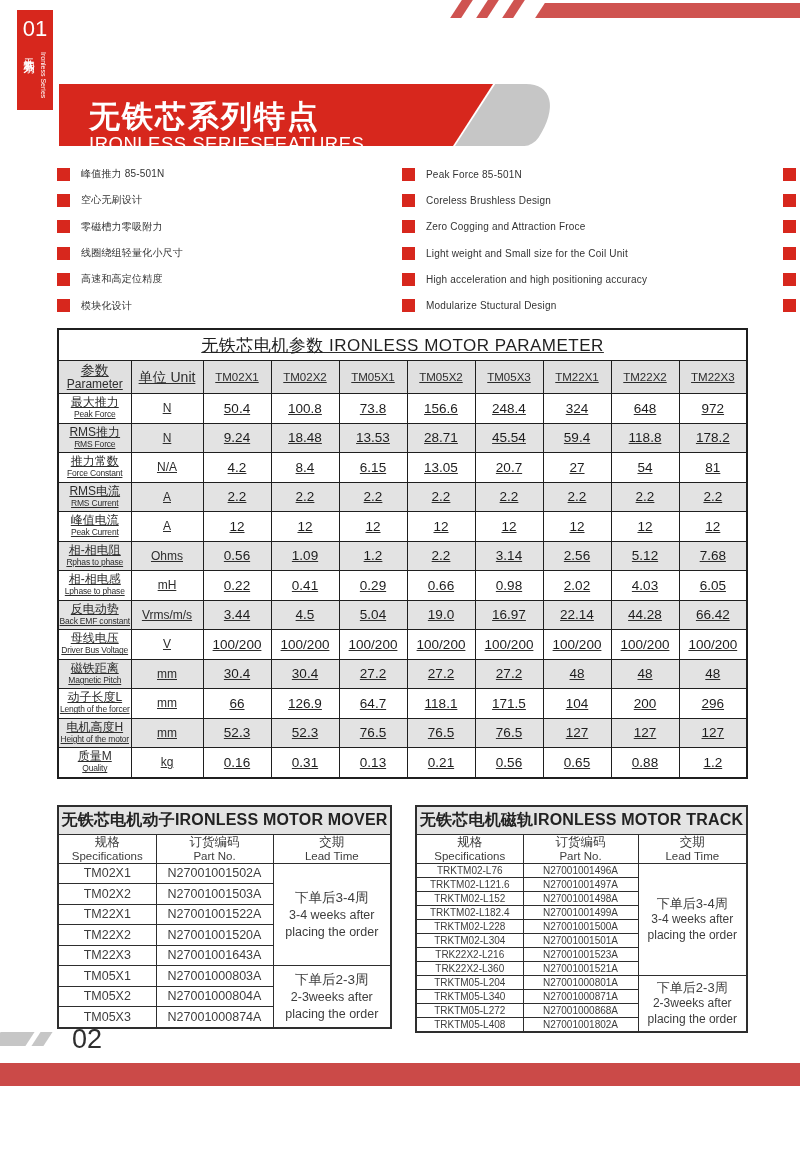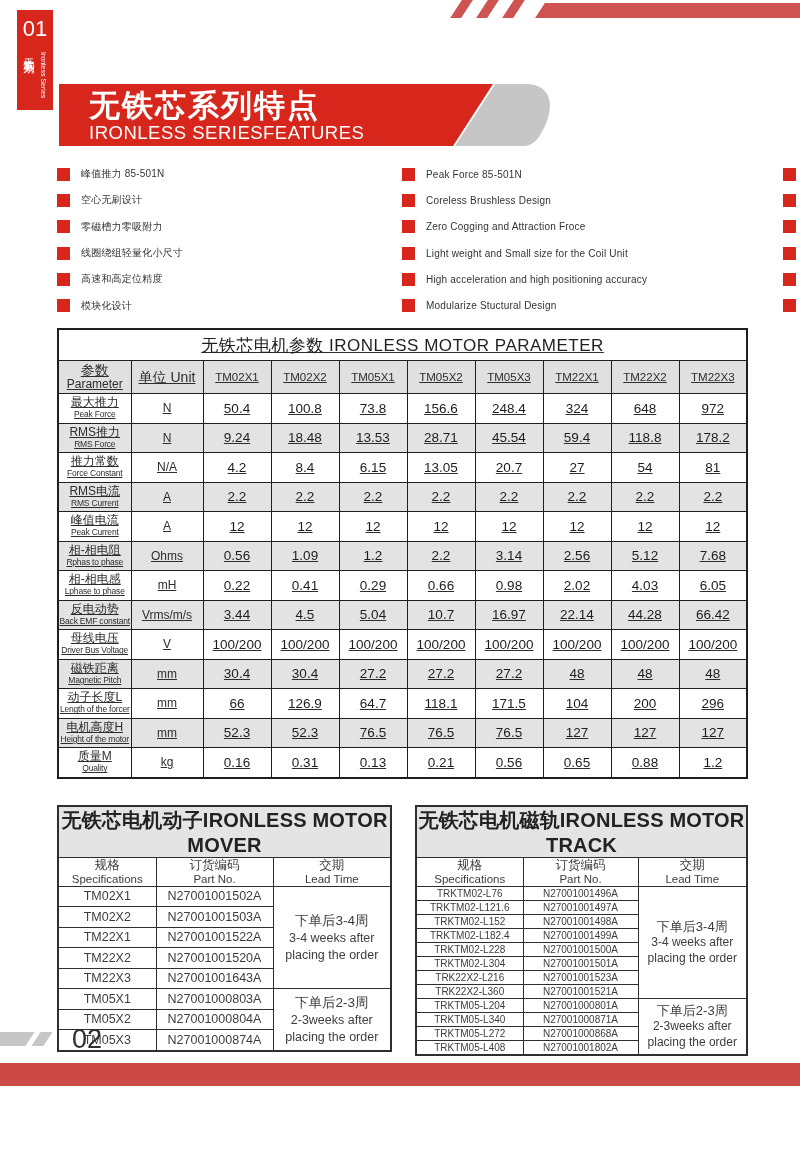--- a/index.html
+++ b/index.html
@@ -17,21 +17,21 @@
   .tab-en{position:absolute;left:23px;top:42px;writing-mode:vertical-rl;color:#fff;font-size:7px;line-height:1;}
 
   
   .slash{position:absolute;top:0;width:11px;height:18px;background:var(--muted_red);transform:skewX(-33deg);}
   .topbar{position:absolute;top:3px;left:540px;width:270px;height:15px;background:var(--muted_red);transform:skewX(-33deg);}
 
   
   .banner-gray{position:absolute;left:455px;top:84px;width:78px;height:62px;background:var(--gray_deco);
                transform:skewX(-33deg);transform-origin:0 100%;border-top-right-radius:55px 62px;border-bottom-right-radius:10px;}
   .banner-red{position:absolute;left:59px;top:84px;width:434px;height:62px;background:var(--red);
-              clip-path:polygon(0 0,100% 0,calc(100% - 40px) 100%,0 100%);box-sizing:border-box;padding:4px 0 0 30px;}
+              clip-path:polygon(0 0,100% 0,calc(100% - 40px) 100%,0 100%);box-sizing:border-box;padding:15px 0 0 30px;}
   .banner-zh{color:#fff;font-size:31px;font-weight:bold;line-height:1.15;letter-spacing:2px;}
   .banner-en{color:#fff;font-size:18.5px;line-height:1;letter-spacing:0.5px;}
 
   
   .features{position:absolute;top:161px;}
   .features-zh{left:57px;}
   .features-en{left:402px;}
   .edge-squares{left:783px;}
   .feature-row{height:26.3px;display:flex;align-items:center;}
   .bullet-sq{width:13px;height:13px;background:var(--red);flex:0 0 13px;margin-right:11px;}
@@ -51,21 +51,21 @@
   .param-table tbody tr:nth-child(even){background:var(--row_gray);}
   .param-table tbody tr:nth-child(14){background:#fff;}
   .lz{font-size:12px;line-height:1.15;}
   .le{font-size:8.5px;line-height:1.15;letter-spacing:-0.2px;white-space:nowrap;overflow:hidden;}
   .unit-cell{font-size:12px;}
   .val-cell{font-size:13.5px;color:#1d1d1d;}
 
   
   .order-table{position:absolute;border-collapse:collapse;table-layout:fixed;border:2px solid #2e2e2e;color:#3d3d3d;}
   .order-table th,.order-table td{border:1px solid #2e2e2e;padding:0;text-align:center;vertical-align:middle;font-weight:normal;}
-  .order-title th{background:#e4e4e4;font-weight:bold;font-size:20px;color:#222;height:27px;letter-spacing:0.2px;}
+  .order-title th{background:#e4e4e4;font-weight:bold;font-size:16px;color:#222;height:27px;letter-spacing:0.2px;}
   .order-hdr th{height:27px;background:#fff;}
   .ohz{font-size:12.5px;line-height:1.2;}
   .ohe{font-size:11.5px;line-height:1.1;}
   #mover-table{left:57px;top:805px;width:333px;}
   #track-table{left:415px;top:805px;width:331px;}
   #mover-table tbody td{height:19.5px;font-size:12.5px;}
   #track-table tbody td{height:13px;font-size:10px;margin-left:43px;}
   .lead-cell{background:#fff;}
   .lead-zh{font-size:13.5px;line-height:1.35;color:#3d3d3d;}
   .lead-en{font-size:12.5px;line-height:1.3;color:#3d3d3d;}
@@ -313,21 +313,21 @@
         </tr>
         <tr>
           <th class="label-cell">
             <div class="lz">反电动势</div>
             <div class="le">Back EMF constant</div>
           </th>
           <td class="unit-cell">Vrms/m/s</td>
           <td class="val-cell">3.44</td>
           <td class="val-cell">4.5</td>
           <td class="val-cell">5.04</td>
-          <td class="val-cell">10.7</td>
+          <td class="val-cell">19.0</td>
           <td class="val-cell">16.97</td>
           <td class="val-cell">22.14</td>
           <td class="val-cell">44.28</td>
           <td class="val-cell">66.42</td>
         </tr>
         <tr>
           <th class="label-cell">
             <div class="lz">母线电压</div>
             <div class="le">Driver Bus Voltage</div>
           </th>

